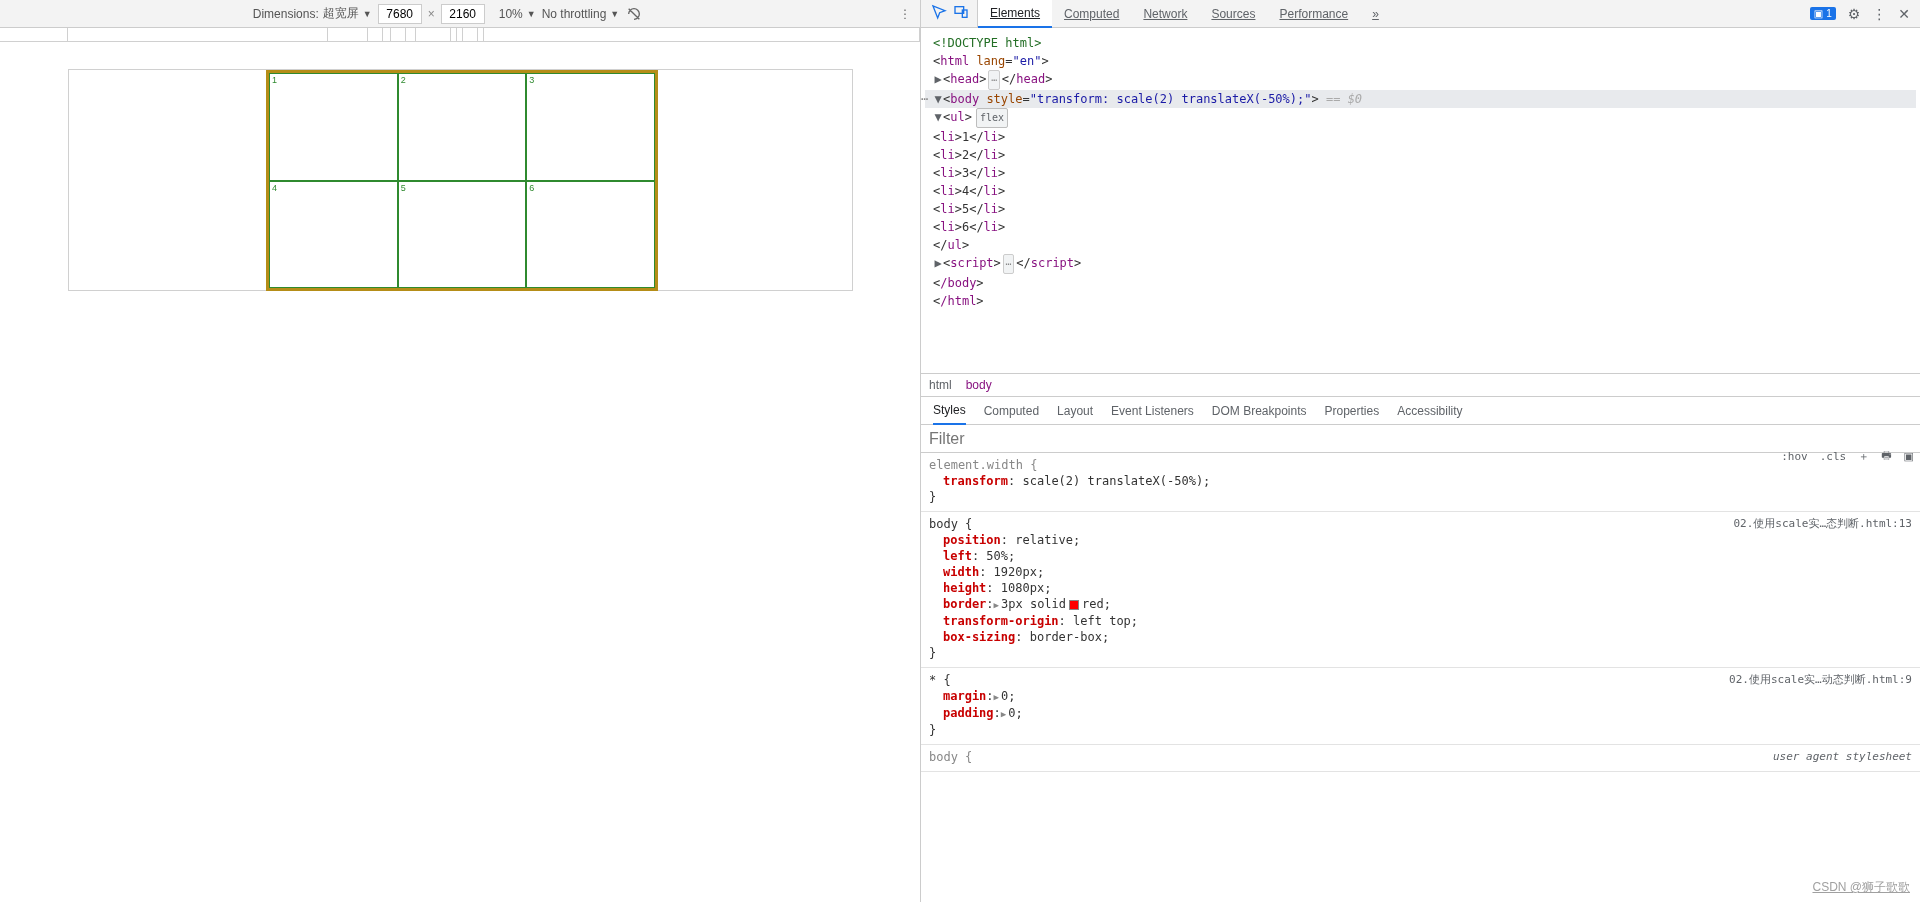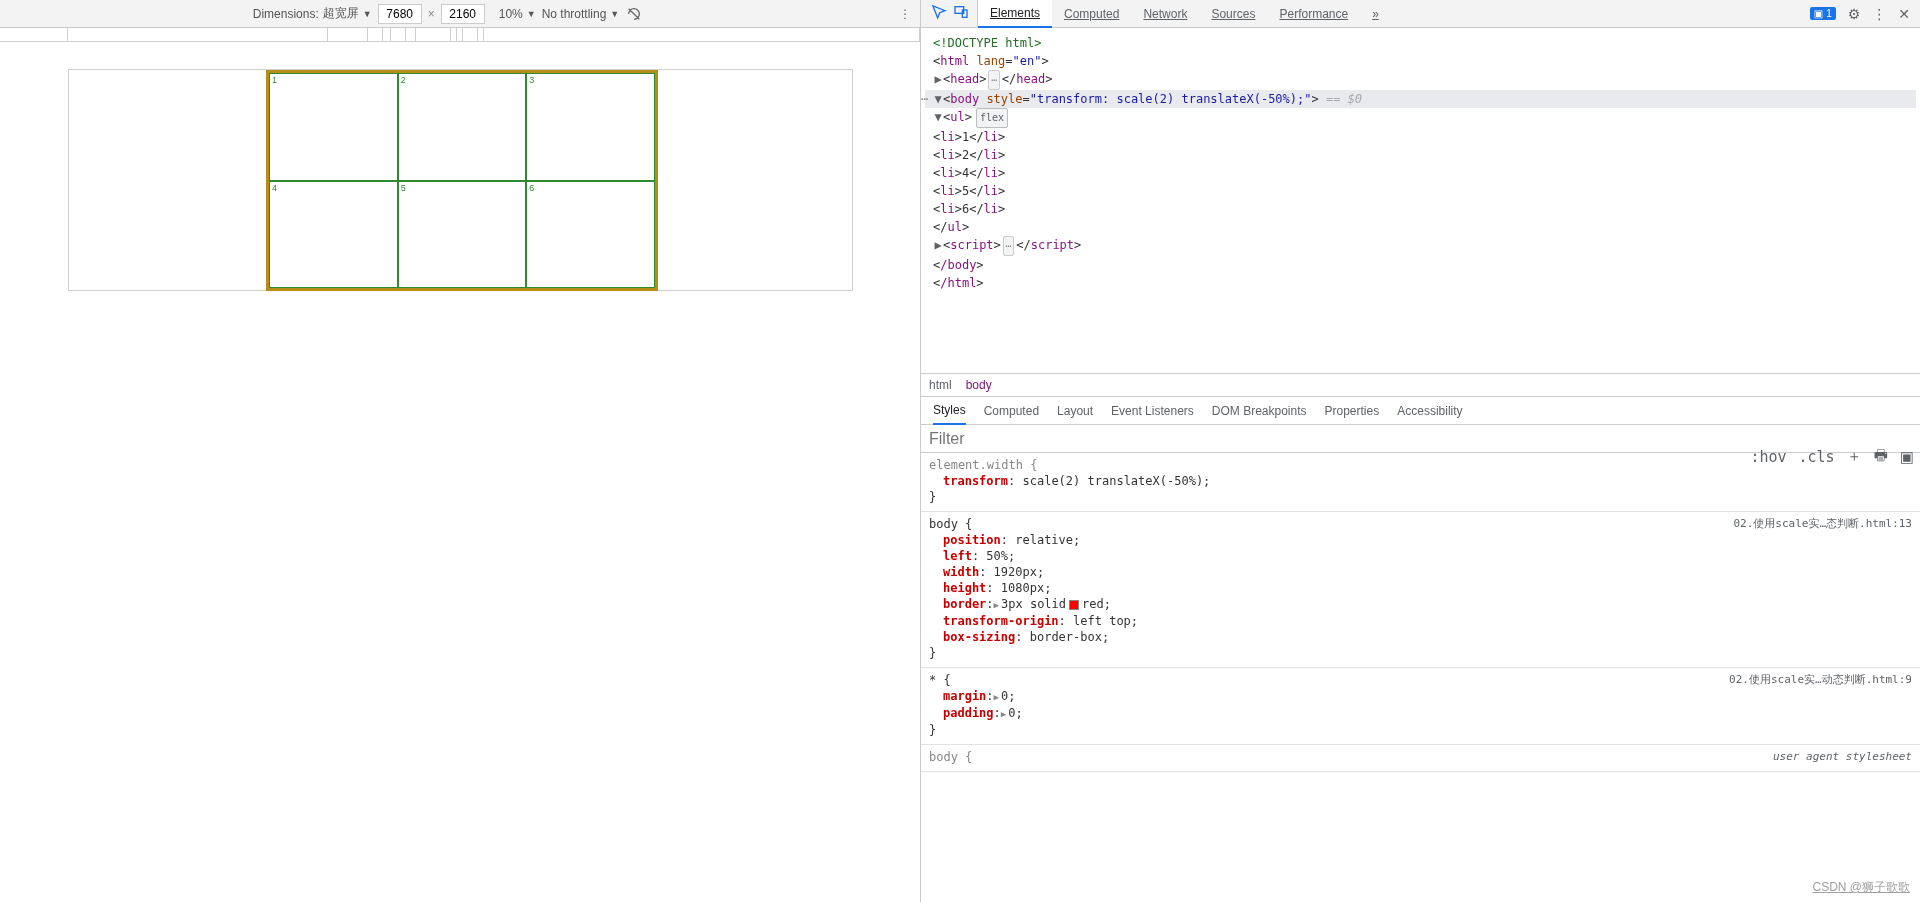--- a/index.html
+++ b/index.html
@@ -54,21 +54,21 @@
 .crumb-bar { height:24px; border-top:1px solid #ccc; border-bottom:1px solid #ccc; display:flex; align-items:center; padding:0 8px; gap:14px; background:#fff; font-size:12px; }
 .crumb { color:#5f6368; cursor:pointer; }
 .crumb.active { color:#881280; }
 
 .styles-tabs { height:28px; display:flex; align-items:center; gap:18px; padding:0 12px; border-bottom:1px solid #ccc; font-size:12px; }
 .stab { color:#5f6368; cursor:pointer; padding:6px 0; }
 .stab.active { color:#202124; border-bottom:2px solid #1a73e8; }
 
 .filter-row { height:28px; display:flex; align-items:center; border-bottom:1px solid #ccc; }
 .filter-in { flex:1; border:none; padding:4px 8px; font-size:16px; outline:none; color:#666; }
-.filter-row .act { padding:0 6px; color:#5f6368; font-family:monospace; font-size:15px; cursor:pointer;margin-top:36px; }
+.filter-row .act { padding:0 6px; color:#5f6368; font-family:monospace; font-size:11px; cursor:pointer;margin-top:36px; }
 .filter-row .act.mono { font-family: inherit; }
 
 .styles-body { flex:1; overflow:auto; font-family: Menlo, Consolas, monospace; font-size:12px; line-height:16px; }
 .rule-block { position:relative; padding:4px 8px 6px 8px; border-bottom:1px solid #e3e3e3; }
 .rule-origin { position:absolute; right:8px; top:4px; color:#5f6368; font-family:Menlo,monospace; font-size:11px; }
 .rule-origin.ua { font-style:italic; text-decoration:none; }
 .selector { color:#333; }
 .selector.dim { color:#888; }
 .prop-row { padding-left:14px; }
 .css-prop { color:#c80000;font-weight:bold; }
@@ -169,20 +169,21 @@
 
   <div class="elements-body">
     <div class="dom-tree">
       <div class="line"><span class="comment">&lt;!DOCTYPE html&gt;</span></div>
       <div class="line">&lt;<span class="tag">html</span> <span class="attr-name">lang</span><span class="eq">=</span><span class="attr-val">"en"</span>&gt;</div>
       <div class="line indent1"><span class="caret">▶</span>&lt;<span class="tag">head</span>&gt;<span class="ellips-badge">⋯</span>&lt;/<span class="tag">head</span>&gt;</div>
       <div class="line indent1 sel-line"><span class="caret">▼</span>&lt;<span class="tag">body</span> <span class="attr-name">style</span><span class="eq">=</span><span class="attr-val">"transform: scale(2) translateX(-50%);"</span>&gt; <span class="eqsel">== $0</span></div>
       <div class="line indent2"><span class="caret">▼</span>&lt;<span class="tag">ul</span>&gt;<span class="badge-flex">flex</span></div>
       <div class="line indent3">&lt;<span class="tag">li</span>&gt;<span>1</span>&lt;/<span class="tag">li</span>&gt;</div>
       <div class="line indent3">&lt;<span class="tag">li</span>&gt;<span>2</span>&lt;/<span class="tag">li</span>&gt;</div>
+      <div class="line indent3">&lt;<span class="tag">li</span>&gt;<span>3</span>&lt;/<span class="tag">li</span>&gt;</div>
       <div class="line indent3">&lt;<span class="tag">li</span>&gt;<span>4</span>&lt;/<span class="tag">li</span>&gt;</div>
       <div class="line indent3">&lt;<span class="tag">li</span>&gt;<span>5</span>&lt;/<span class="tag">li</span>&gt;</div>
       <div class="line indent3">&lt;<span class="tag">li</span>&gt;<span>6</span>&lt;/<span class="tag">li</span>&gt;</div>
       <div class="line indent2">&lt;/<span class="tag">ul</span>&gt;</div>
       <div class="line indent2"><span class="caret">▶</span>&lt;<span class="tag">script</span>&gt;<span class="ellips-badge">⋯</span>&lt;/<span class="tag">script</span>&gt;</div>
       <div class="line indent1">&lt;<span class="tag">/body</span>&gt;</div>
       <div class="line">&lt;<span class="tag">/html</span>&gt;</div>
     </div>
 
     <div class="crumb-bar">

